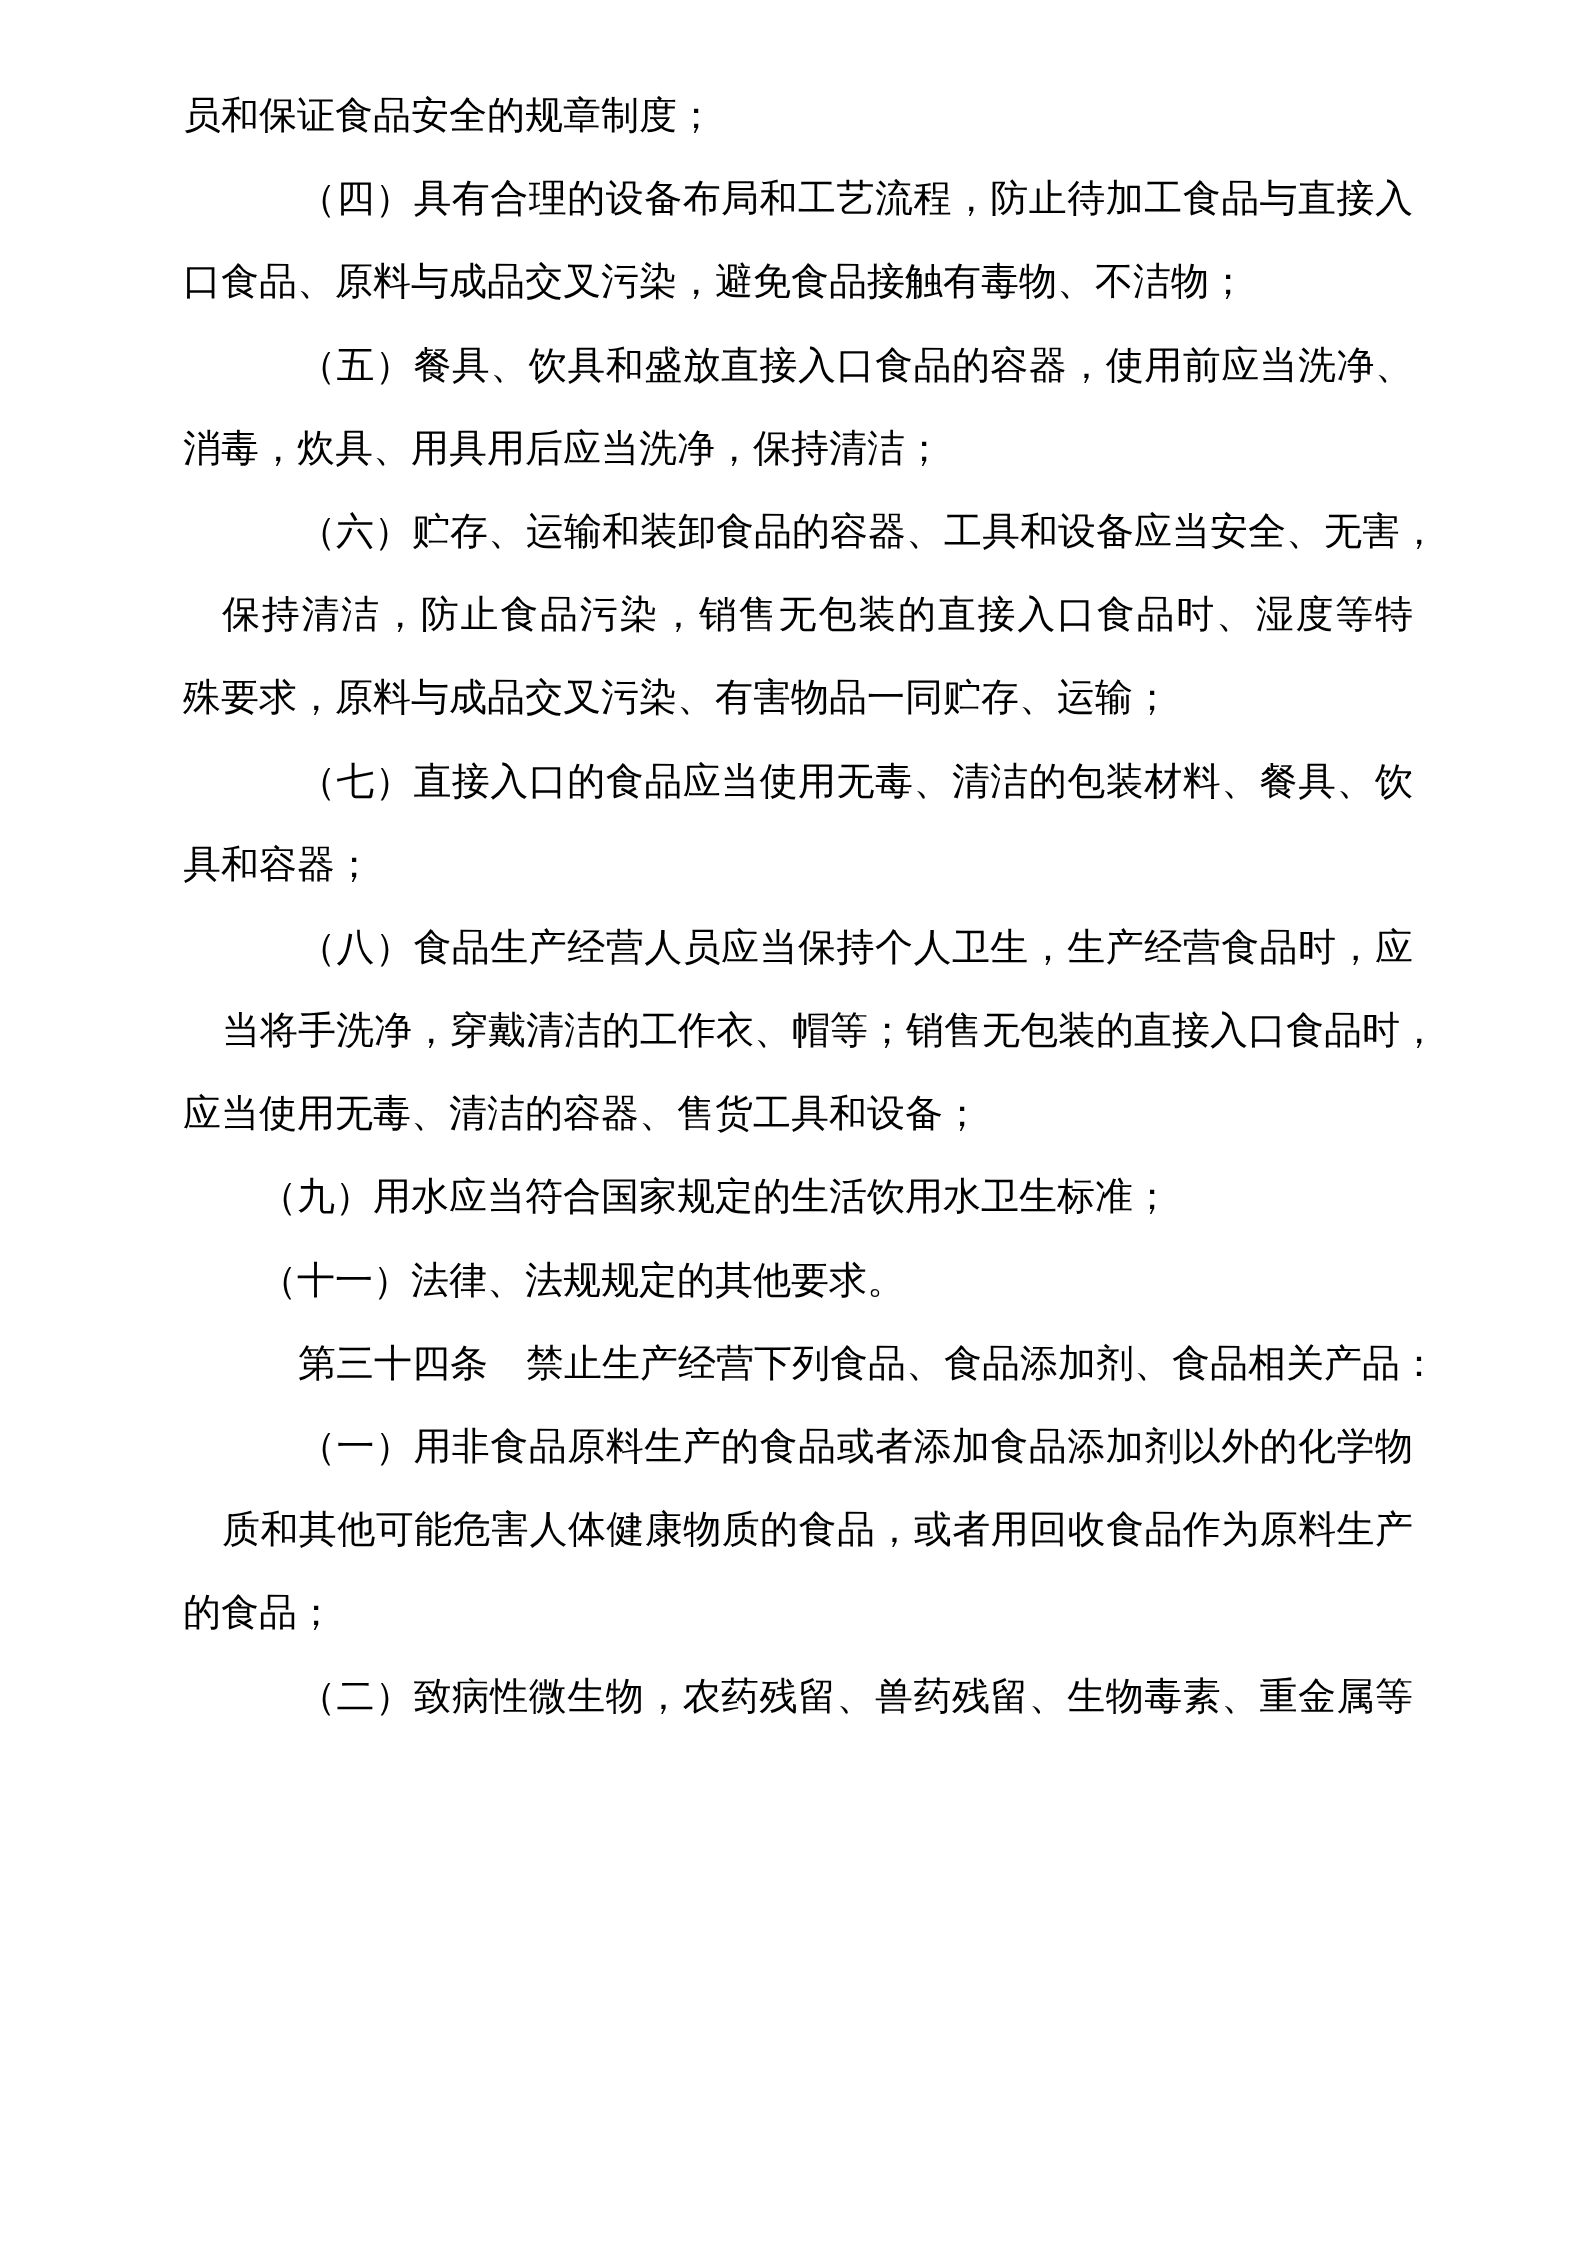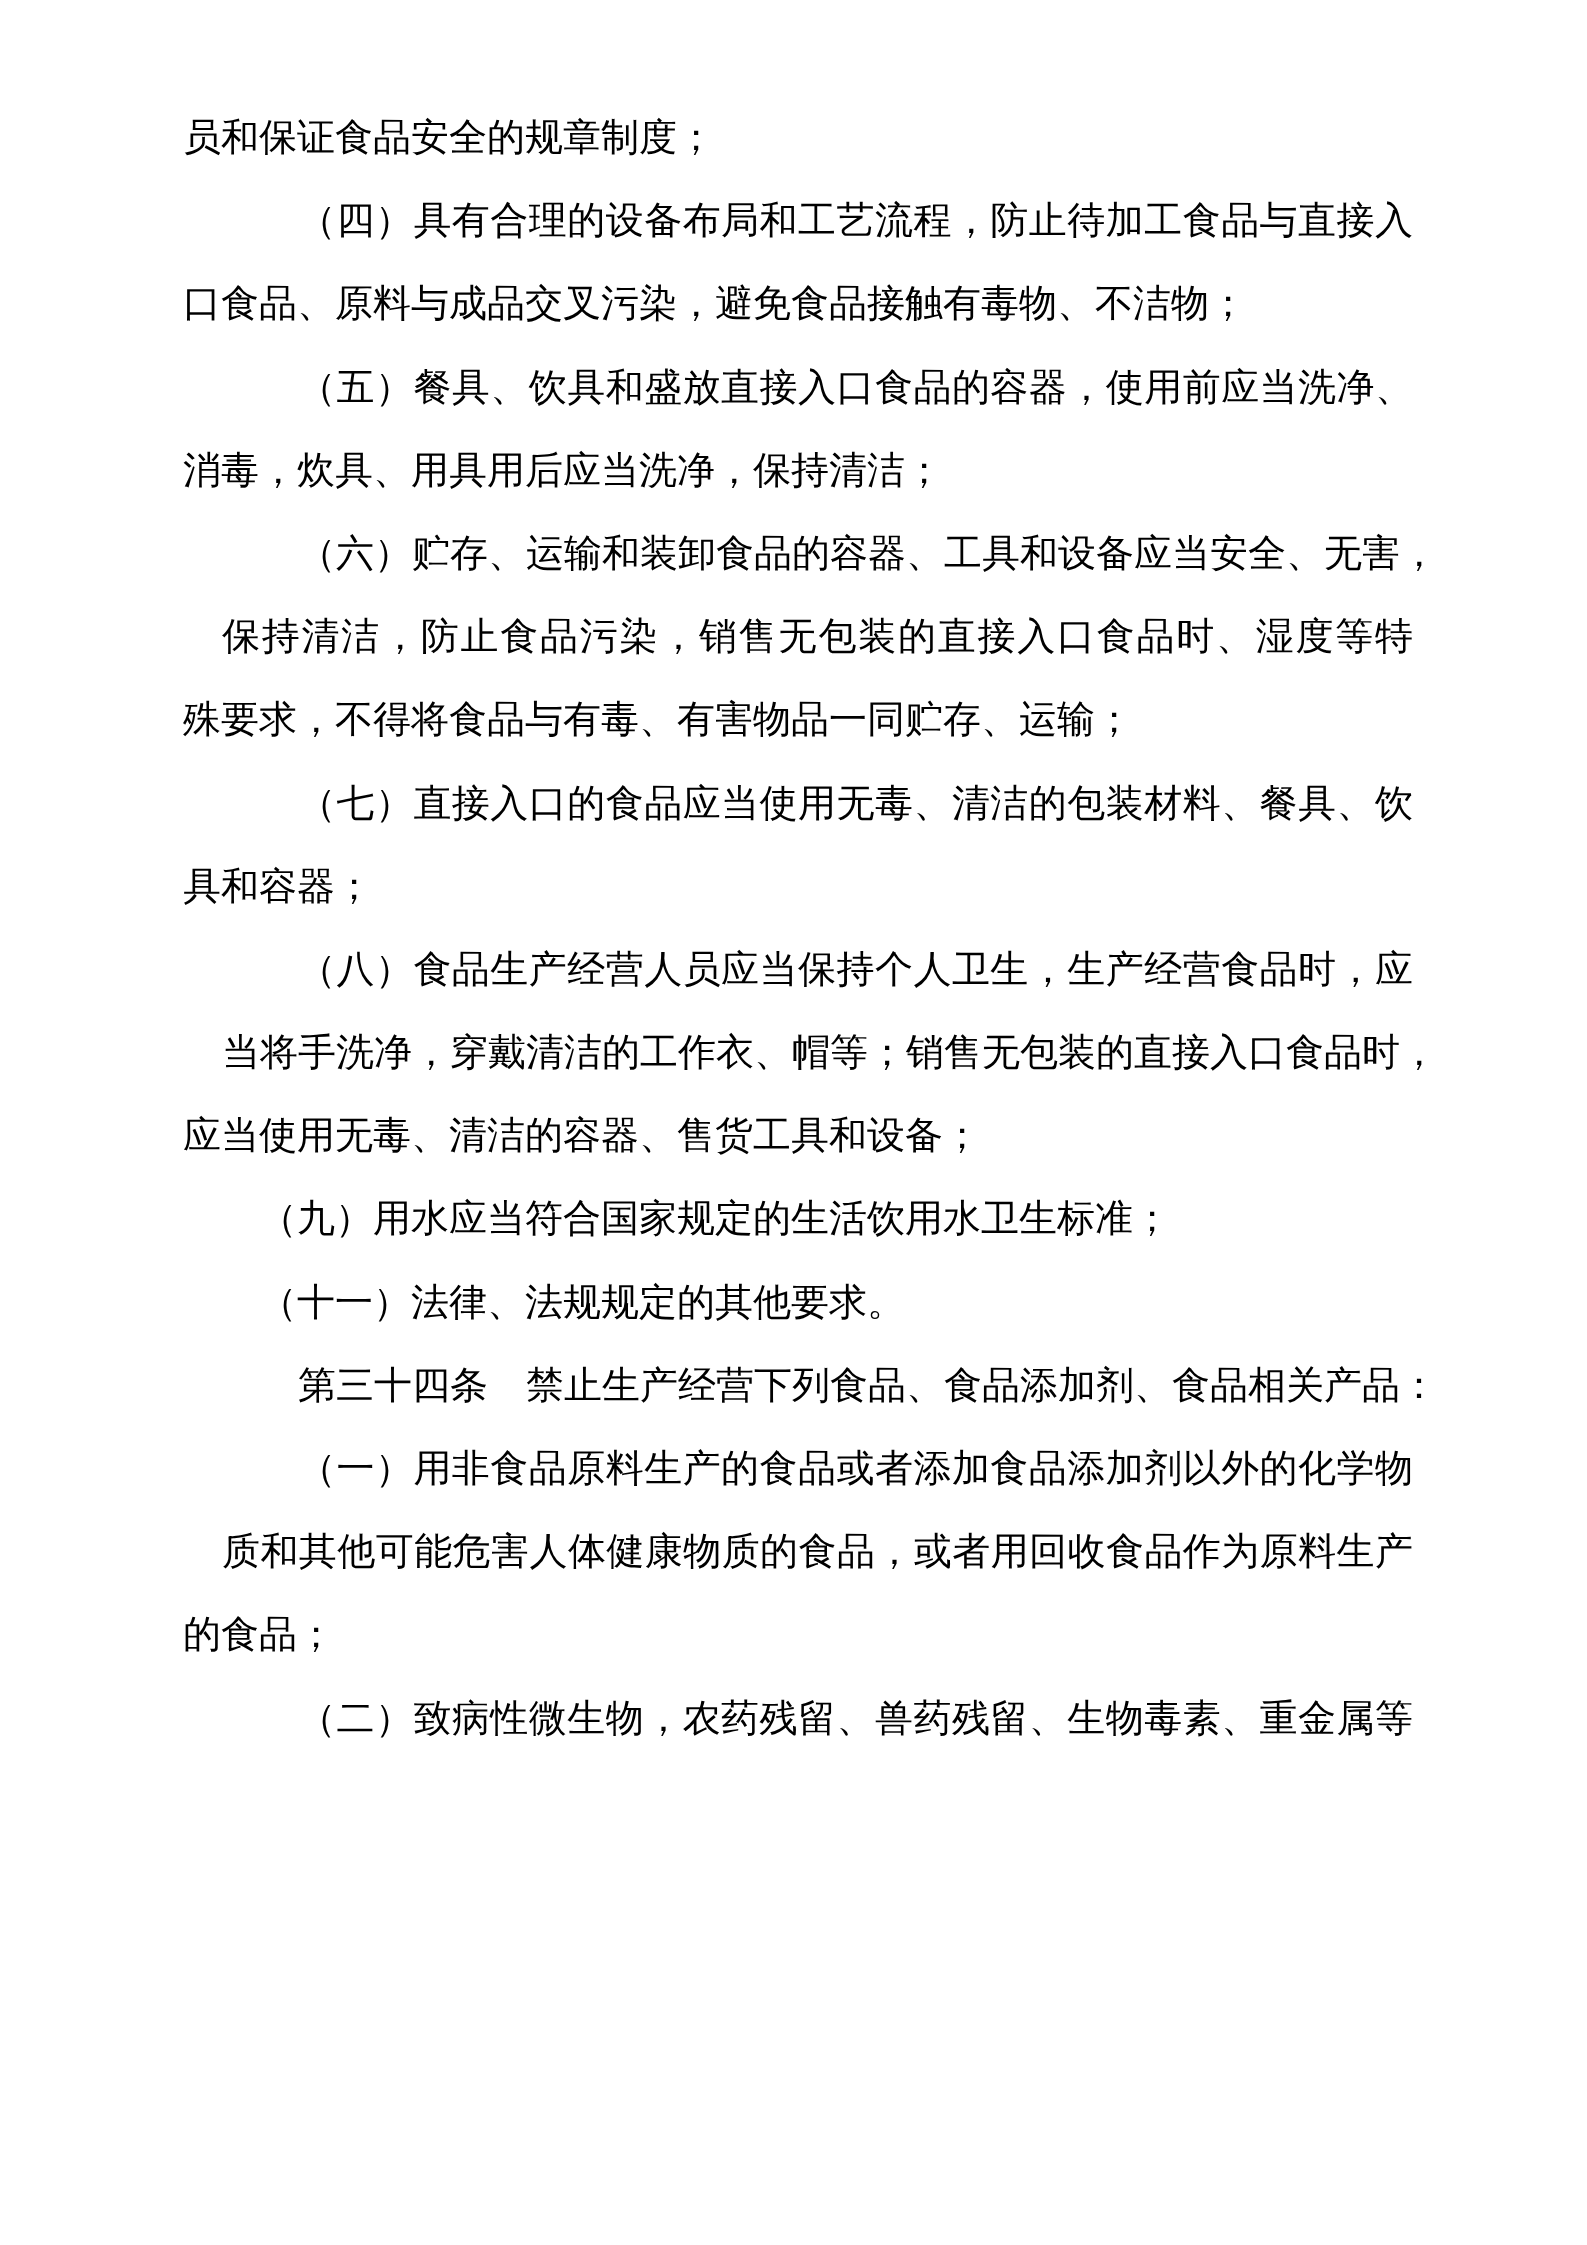--- a/index.html
+++ b/index.html
@@ -7,21 +7,21 @@
     padding: 0;
     background: #ffffff;
   }
   .page {
     position: relative;
     box-sizing: border-box;
     width: 1587px;
     height: 2245px;
     background: #ffffff;
     color: #000000;
-    padding: 96px 174px 0 183px;
+    padding: 74px 174px 0 183px;
     font-family: "Liberation Serif", "DejaVu Serif", serif;
     font-size: 38px;
     overflow: hidden;
   }
   .line {
     height: 83.2px;
     line-height: 83.2px;
     white-space: nowrap;
     text-align: left;
   }
@@ -39,21 +39,21 @@
 <body>
 
 <div class="page" style="background: rgb(255, 255, 255); color: rgb(0, 0, 0);">
     <div class="line">员和保证食品安全的规章制度；</div>
     <div class="line indent fill">（四）具有合理的设备布局和工艺流程，防止待加工食品与直接入</div>
     <div class="line">口食品、原料与成品交叉污染，避免食品接触有毒物、不洁物；</div>
     <div class="line indent fill">（五）餐具、饮具和盛放直接入口食品的容器，使用前应当洗净、</div>
     <div class="line">消毒，炊具、用具用后应当洗净，保持清洁；</div>
     <div class="line indent fill">（六）贮存、运输和装卸食品的容器、工具和设备应当安全、无害，</div>
     <div class="line fill">保持清洁，防止食品污染，销售无包装的直接入口食品时、湿度等特</div>
-    <div class="line">殊要求，不得将食品与有毒、有害物品一同贮存、运输；</div>
+    <div class="line">殊要求，原料与成品交叉污染、有害物品一同贮存、运输；</div>
     <div class="line indent fill">（七）直接入口的食品应当使用无毒、清洁的包装材料、餐具、饮</div>
     <div class="line">具和容器；</div>
     <div class="line indent fill">（八）食品生产经营人员应当保持个人卫生，生产经营食品时，应</div>
     <div class="line fill">当将手洗净，穿戴清洁的工作衣、帽等；销售无包装的直接入口食品时，</div>
     <div class="line">应当使用无毒、清洁的容器、售货工具和设备；</div>
     <div class="line indent">（九）用水应当符合国家规定的生活饮用水卫生标准；</div>
     <div class="line indent">（十一）法律、法规规定的其他要求。</div>
     <div class="line indent fill">第三十四条　禁止生产经营下列食品、食品添加剂、食品相关产品：</div>
     <div class="line indent fill">（一）用非食品原料生产的食品或者添加食品添加剂以外的化学物</div>
     <div class="line fill">质和其他可能危害人体健康物质的食品，或者用回收食品作为原料生产</div>

